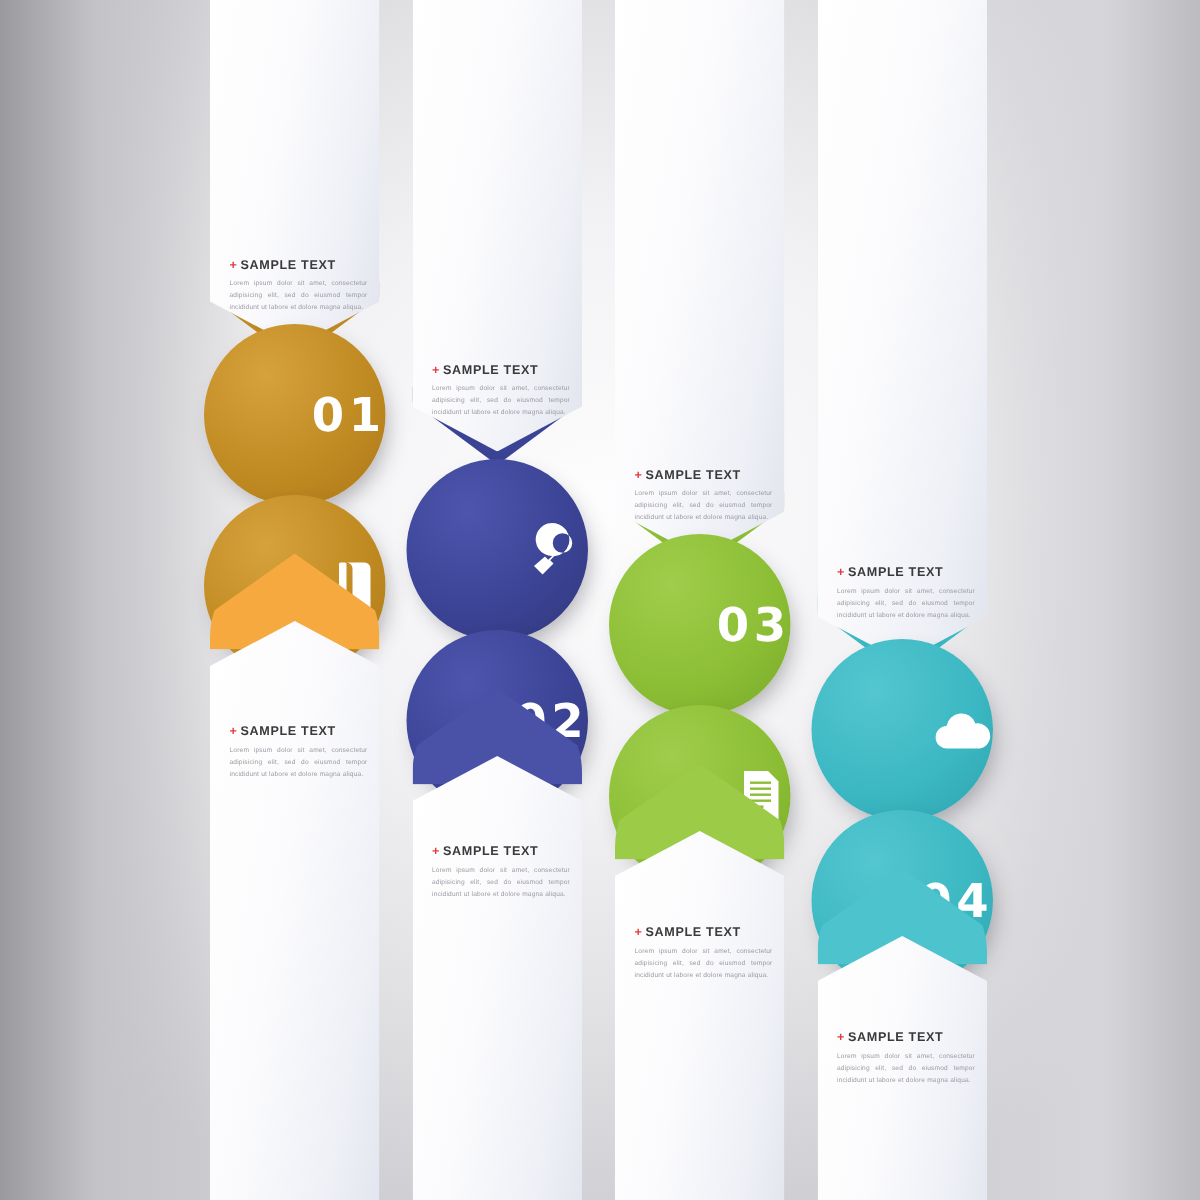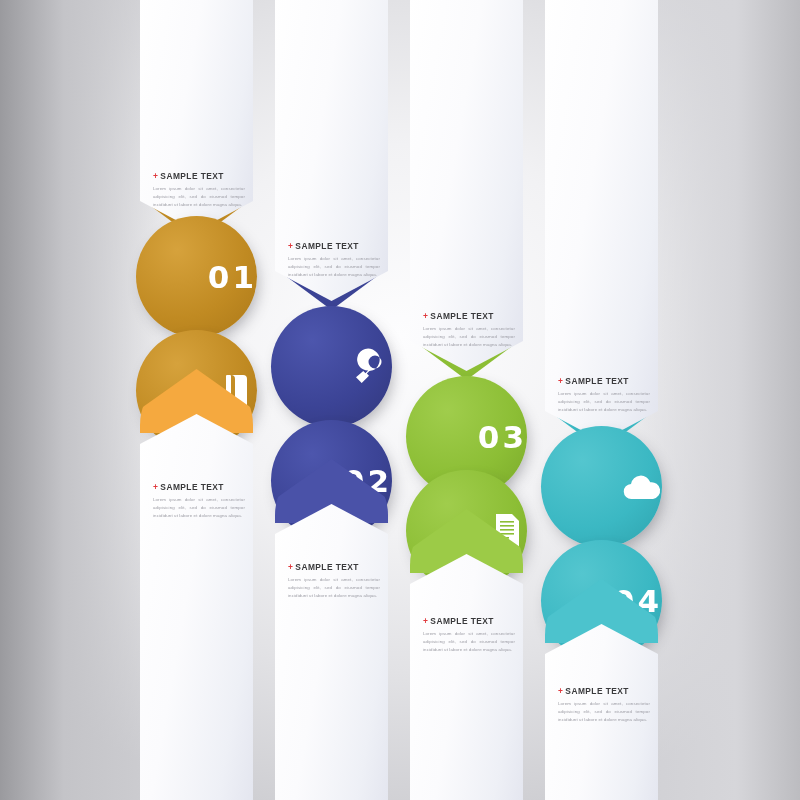--- a/index.html
+++ b/index.html
@@ -135,21 +135,21 @@
   </div>
 
   <div class="col" style="left:410px">
     <div class="fan down" style="top:292px;background:#8cbe35"></div>
     <div class="panel up" style="top:-60px;height:395px">
       <div class="txt" style="top:335px">
         <div class="head"><span class="plus">+</span><span>SAMPLE TEXT</span></div>
         <div class="body">Lorem ipsum dolor sit amet, consectetur adipisicing elit, sed do eiusmod tempor incididunt ut labore et dolore magna aliqua.</div>
       </div>
     </div>
-    <div class="circle" style="top:340px;background:radial-gradient(circle at 34% 28%,#a0cd4c 0%,#8cbe35 58%,#79a829 100%)">
+    <div class="circle" style="top:320px;background:radial-gradient(circle at 34% 28%,#a0cd4c 0%,#8cbe35 58%,#79a829 100%)">
       <span class="num">03</span>
     </div>
     <div class="circle" style="top:434px;background:radial-gradient(circle at 34% 28%,#a0cd4c 0%,#8cbe35 58%,#79a829 100%)">
       <span class="ico">
         <svg viewBox="0 0 40 40">
             <path d="M9 3h16l7 7v27H9z"></path>
             <g fill="#8cbe35">
               <rect x="13" y="10" width="14" height="1.6"></rect>
               <rect x="13" y="14" width="14" height="1.6"></rect>
               <rect x="13" y="18" width="14" height="1.6"></rect>

